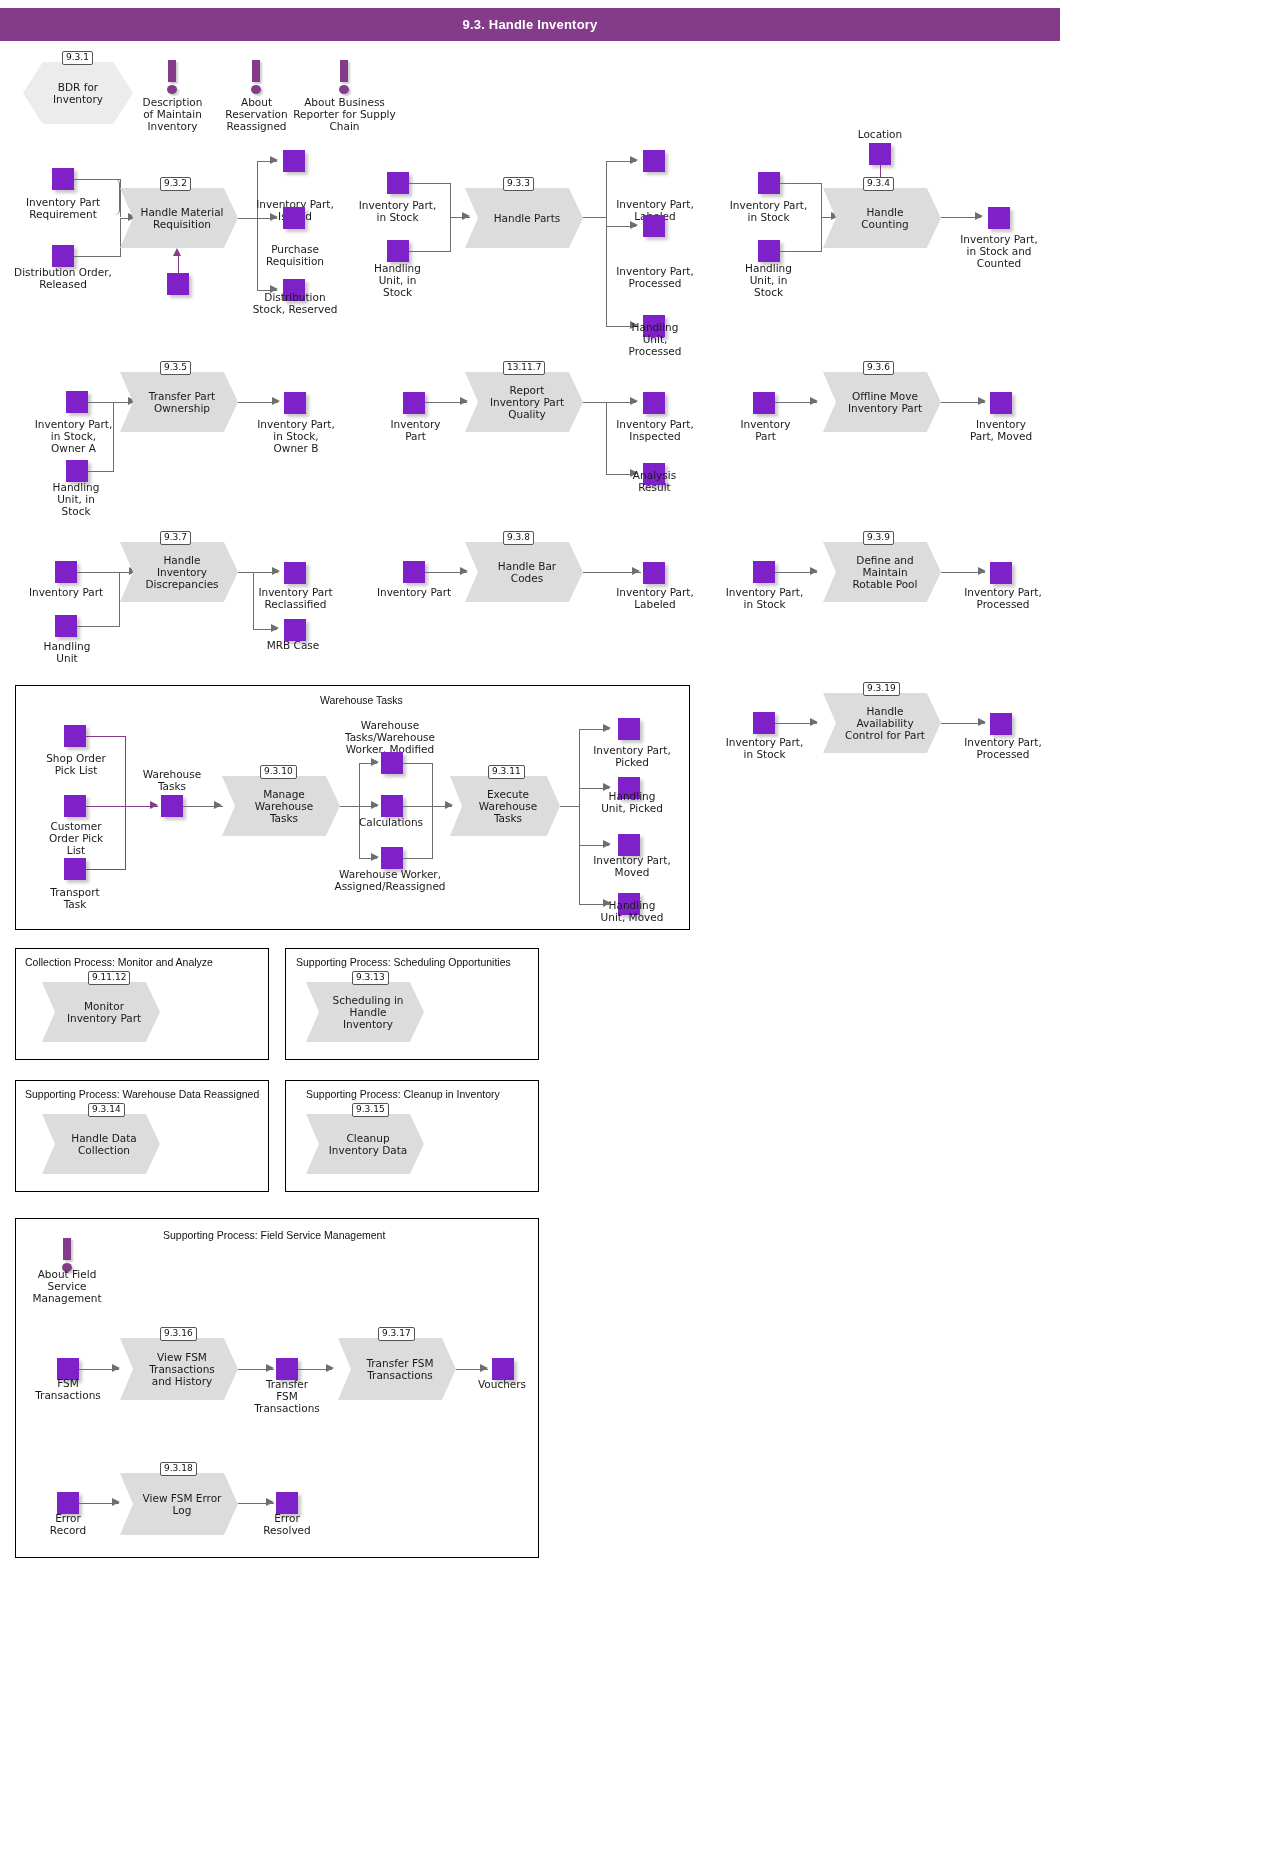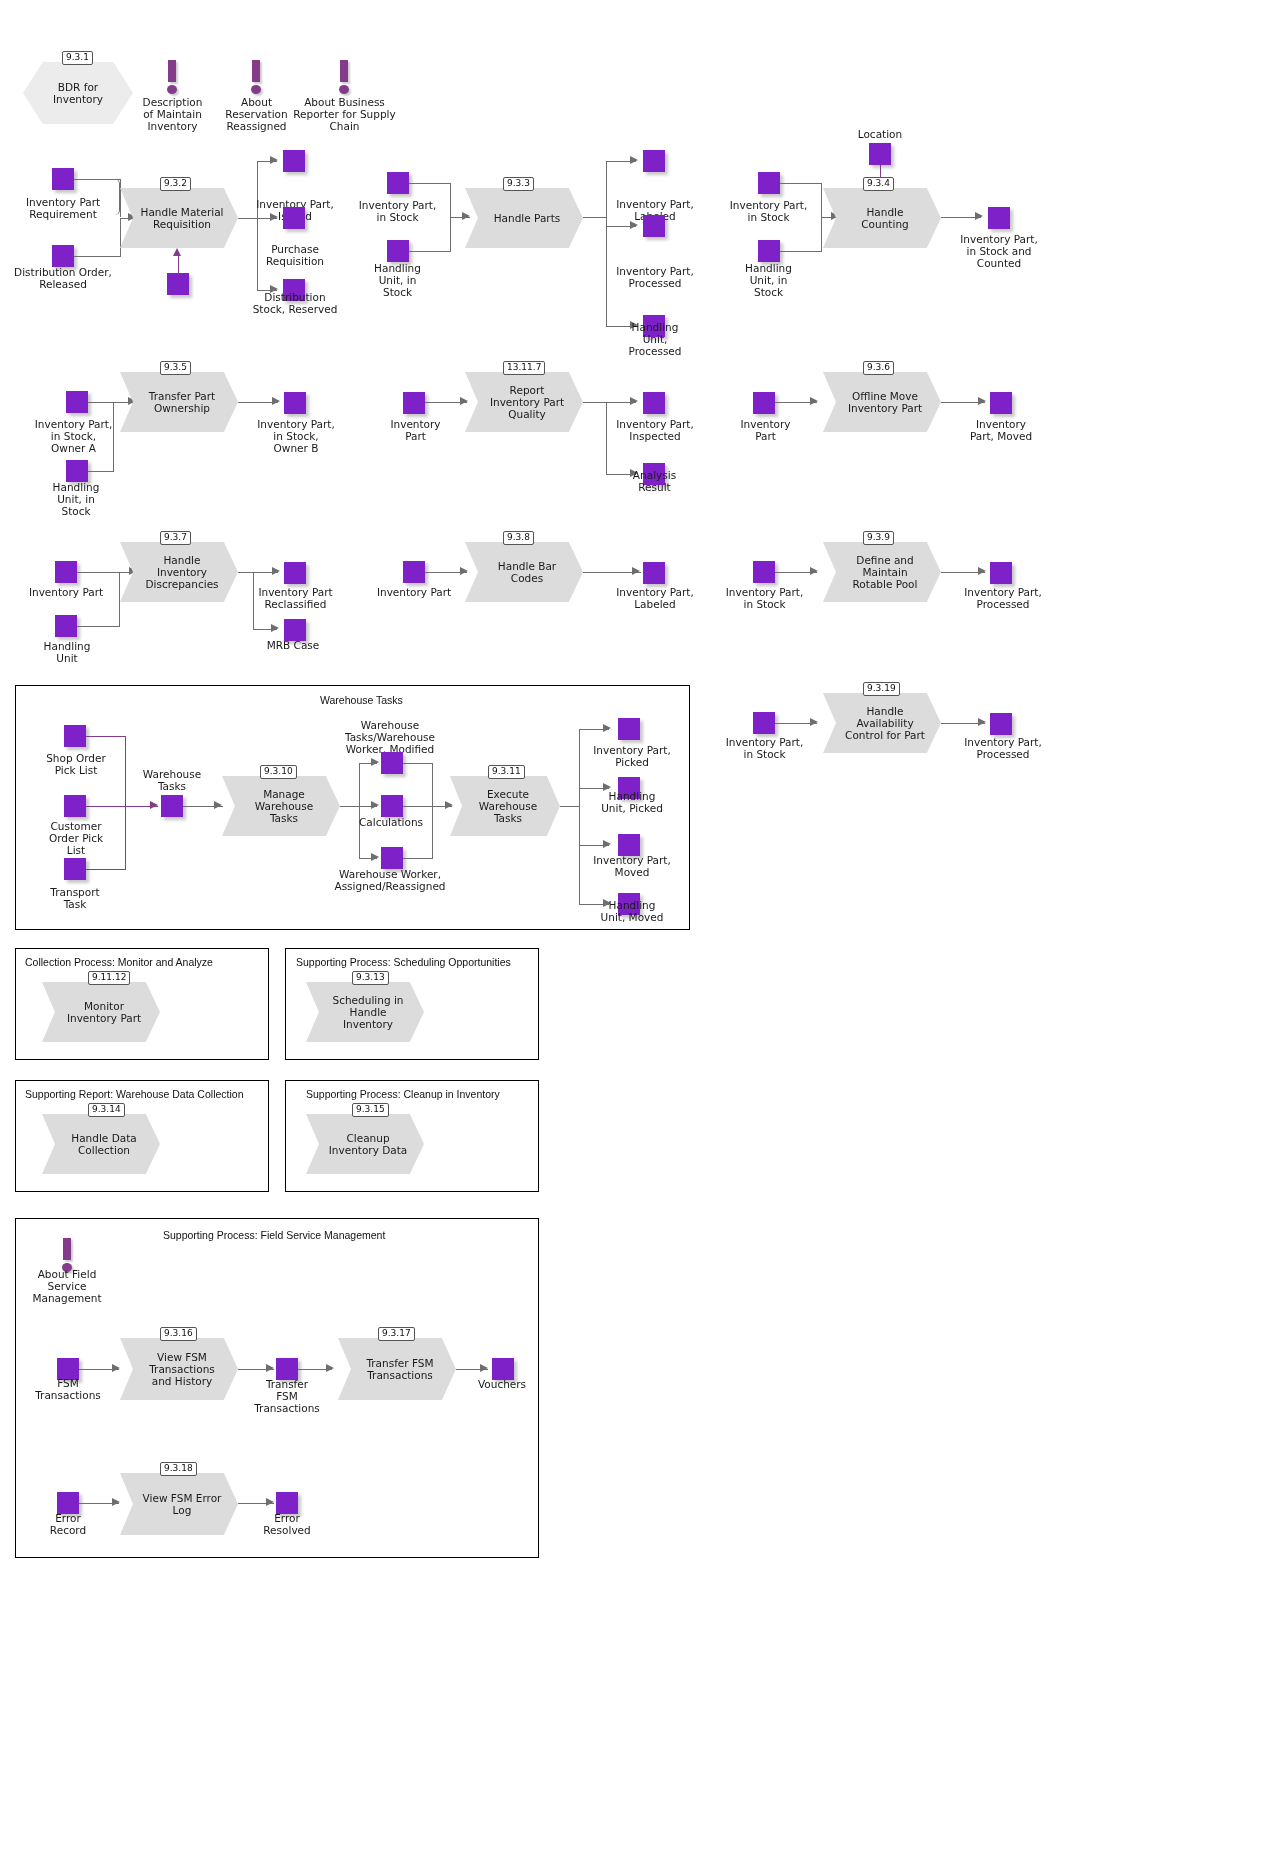--- a/index.html
+++ b/index.html
@@ -165,20 +165,23 @@
     border: 1.2px solid #6e6e6e;
     border-radius: 5px;
     background: transparent;
   }
 </style>
 </head>
 <body>
 
 <div id="canvas">
 
+  <div class="title-bar">
+    <div class="title-text">9.3. Handle Inventory</div>
+  </div>
 
   <div class="pid" style="left:62px; top:51px;">9.3.1</div>
   <div class="hexa" style="left: 23px; top: 62px; width: 110px; height: 62px; white-space: pre-line;">BDR for
 Inventory</div>
 
   <div class="info" style="left:166px; top:60px;">
       <div class="bar"></div>
       <div class="dot"></div>
     </div>
   <div class="lbl" style="left: 130px; top: 96px; width: 85px; white-space: pre-line; text-align: center;">Description
@@ -552,21 +555,21 @@
 Inventory Part</div>
 
   <div class="grp" style="left:285px; top:948px; width:254px; height:112px;"></div>
   <div class="grp-title" style="left:296px; top:956px;">Supporting Process: Scheduling Opportunities</div>
   <div class="pid" style="left:352px; top:971px;">9.3.13</div>
   <div class="proc" style="left: 306px; top: 982px; width: 118px; height: 60px; white-space: pre-line;">Scheduling in
 Handle
 Inventory</div>
 
   <div class="grp" style="left:15px; top:1080px; width:254px; height:112px;"></div>
-  <div class="grp-title" style="left:25px; top:1088px;">Supporting Report: Warehouse Data Collection</div>
+  <div class="grp-title" style="left:25px; top:1088px;">Supporting Process: Warehouse Data Reassigned</div>
   <div class="pid" style="left:88px; top:1103px;">9.3.14</div>
   <div class="proc" style="left: 42px; top: 1114px; width: 118px; height: 60px; white-space: pre-line;">Handle Data
 Collection</div>
 
   <div class="grp" style="left:285px; top:1080px; width:254px; height:112px;"></div>
   <div class="grp-title" style="left:306px; top:1088px;">Supporting Process: Cleanup in Inventory</div>
   <div class="pid" style="left:352px; top:1103px;">9.3.15</div>
   <div class="proc" style="left: 306px; top: 1114px; width: 118px; height: 60px; white-space: pre-line;">Cleanup
 Inventory Data</div>
 

